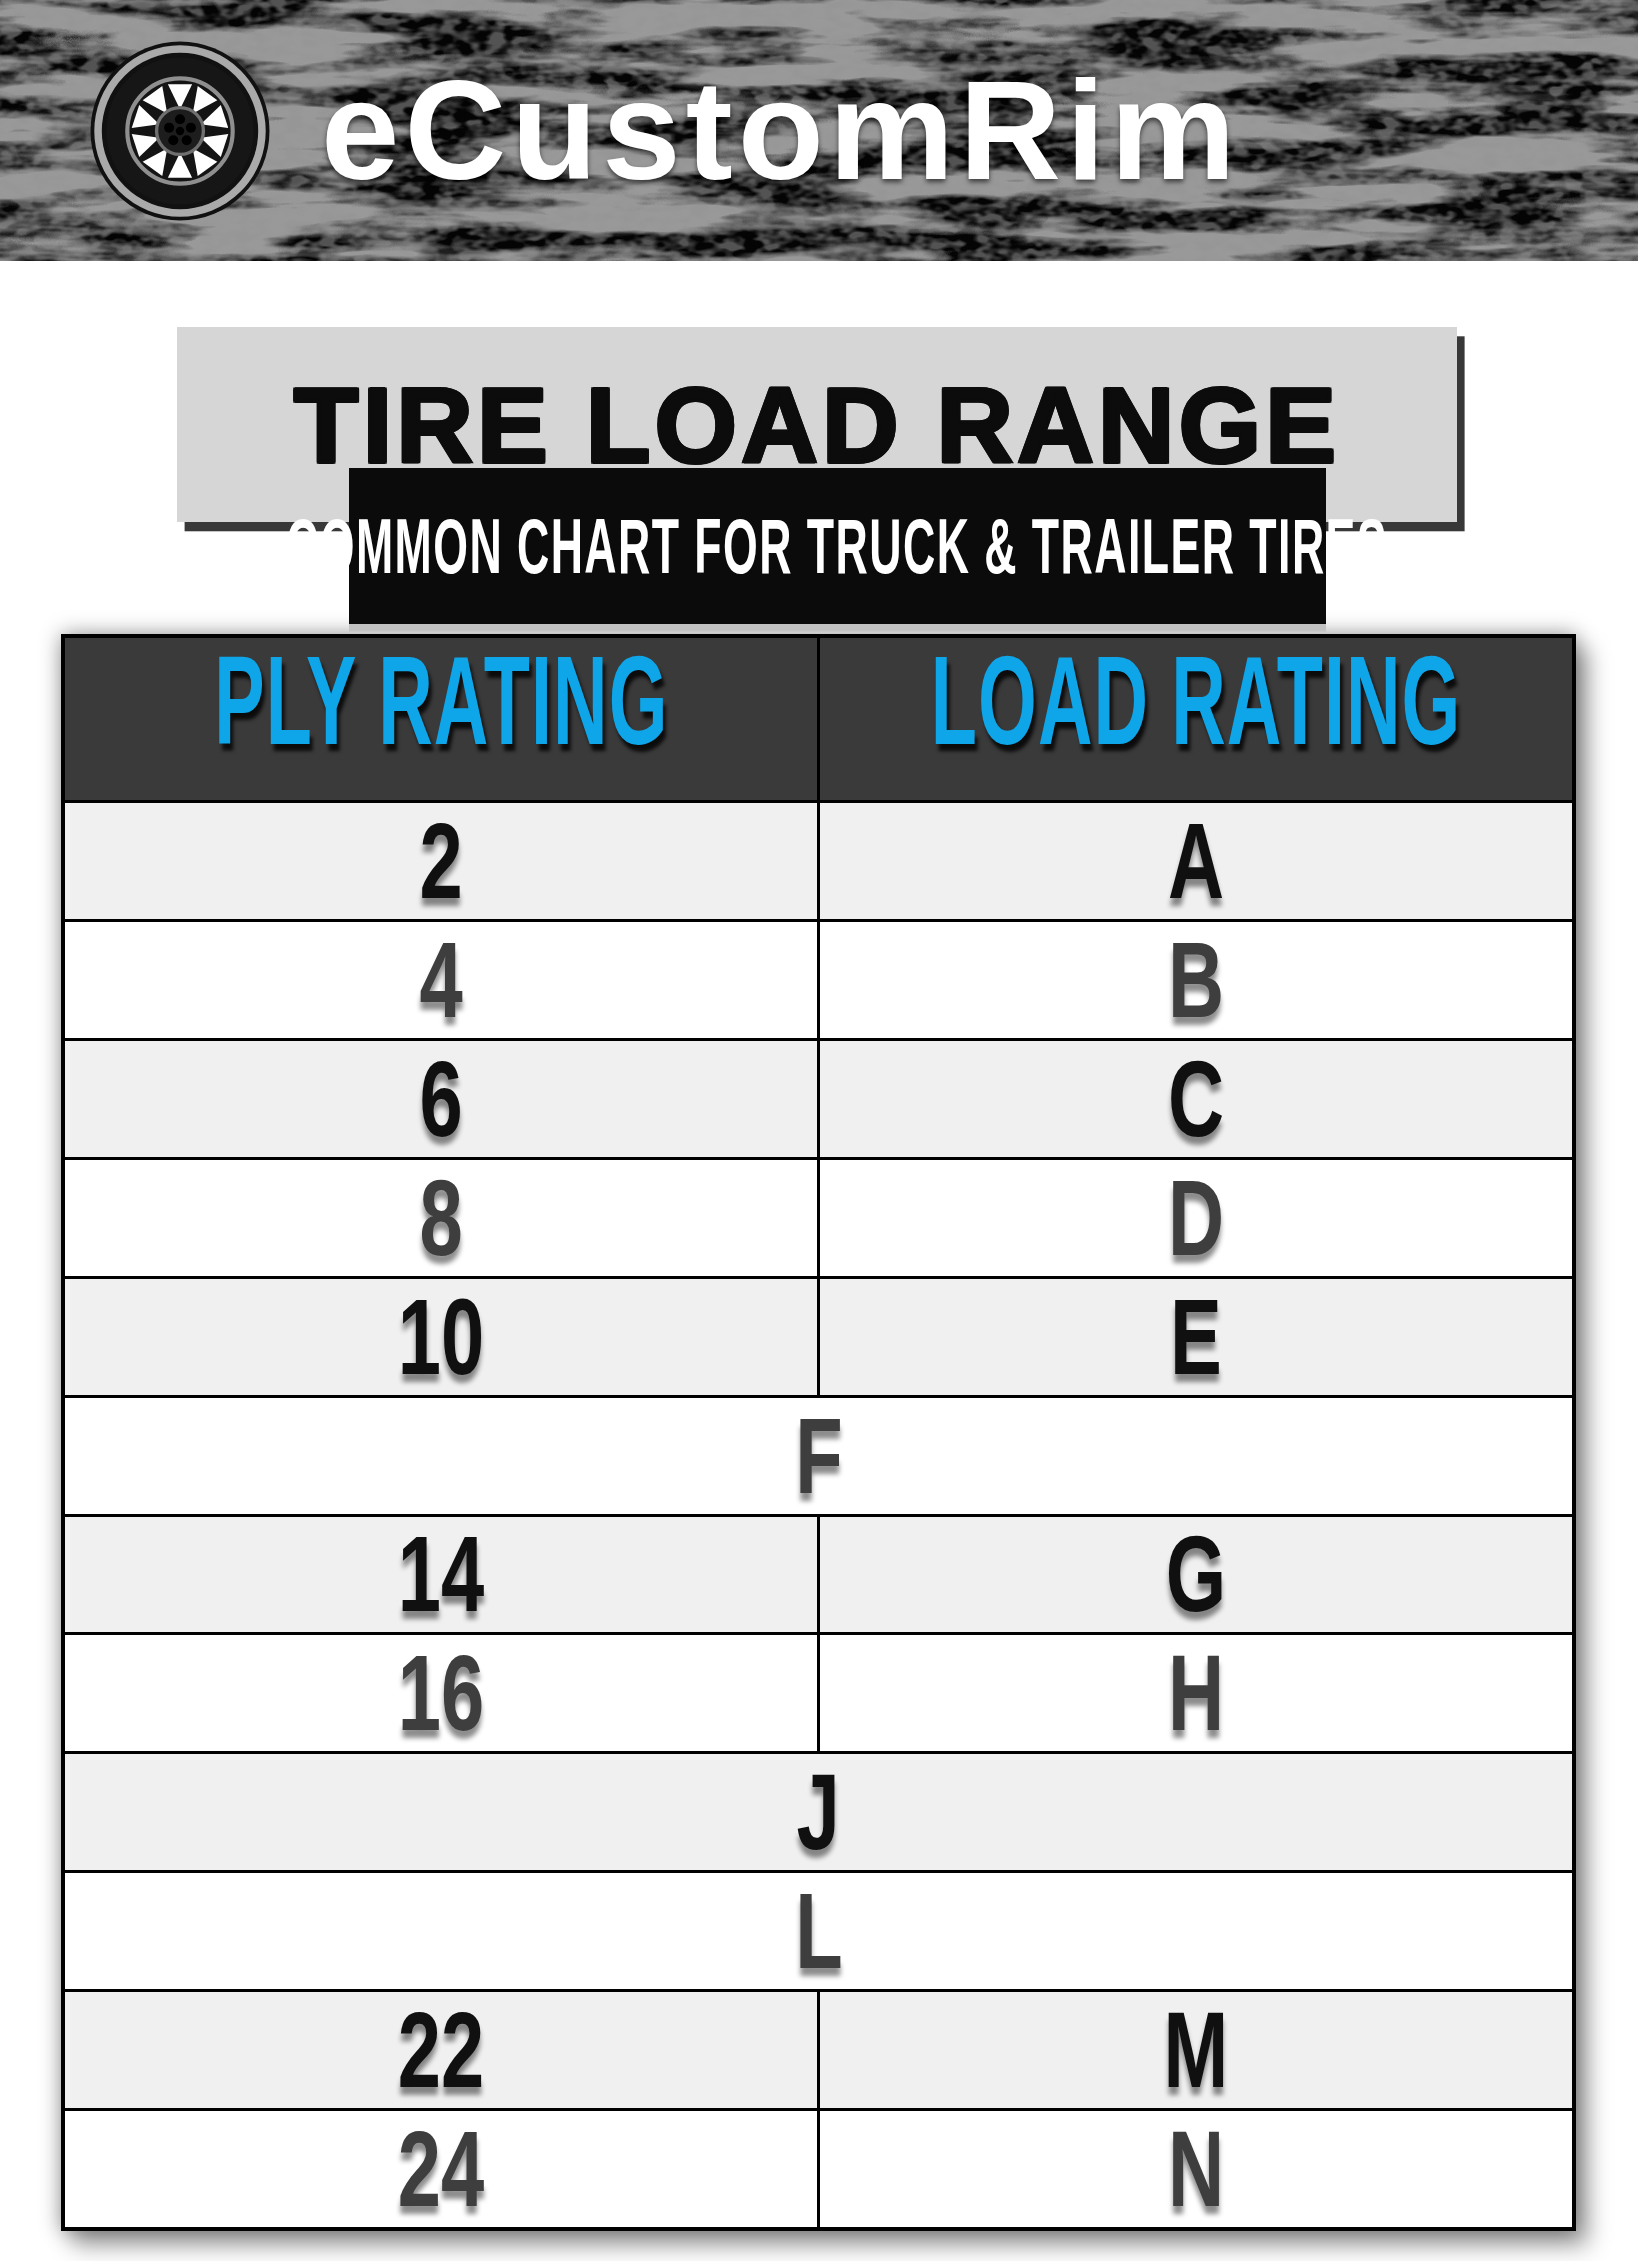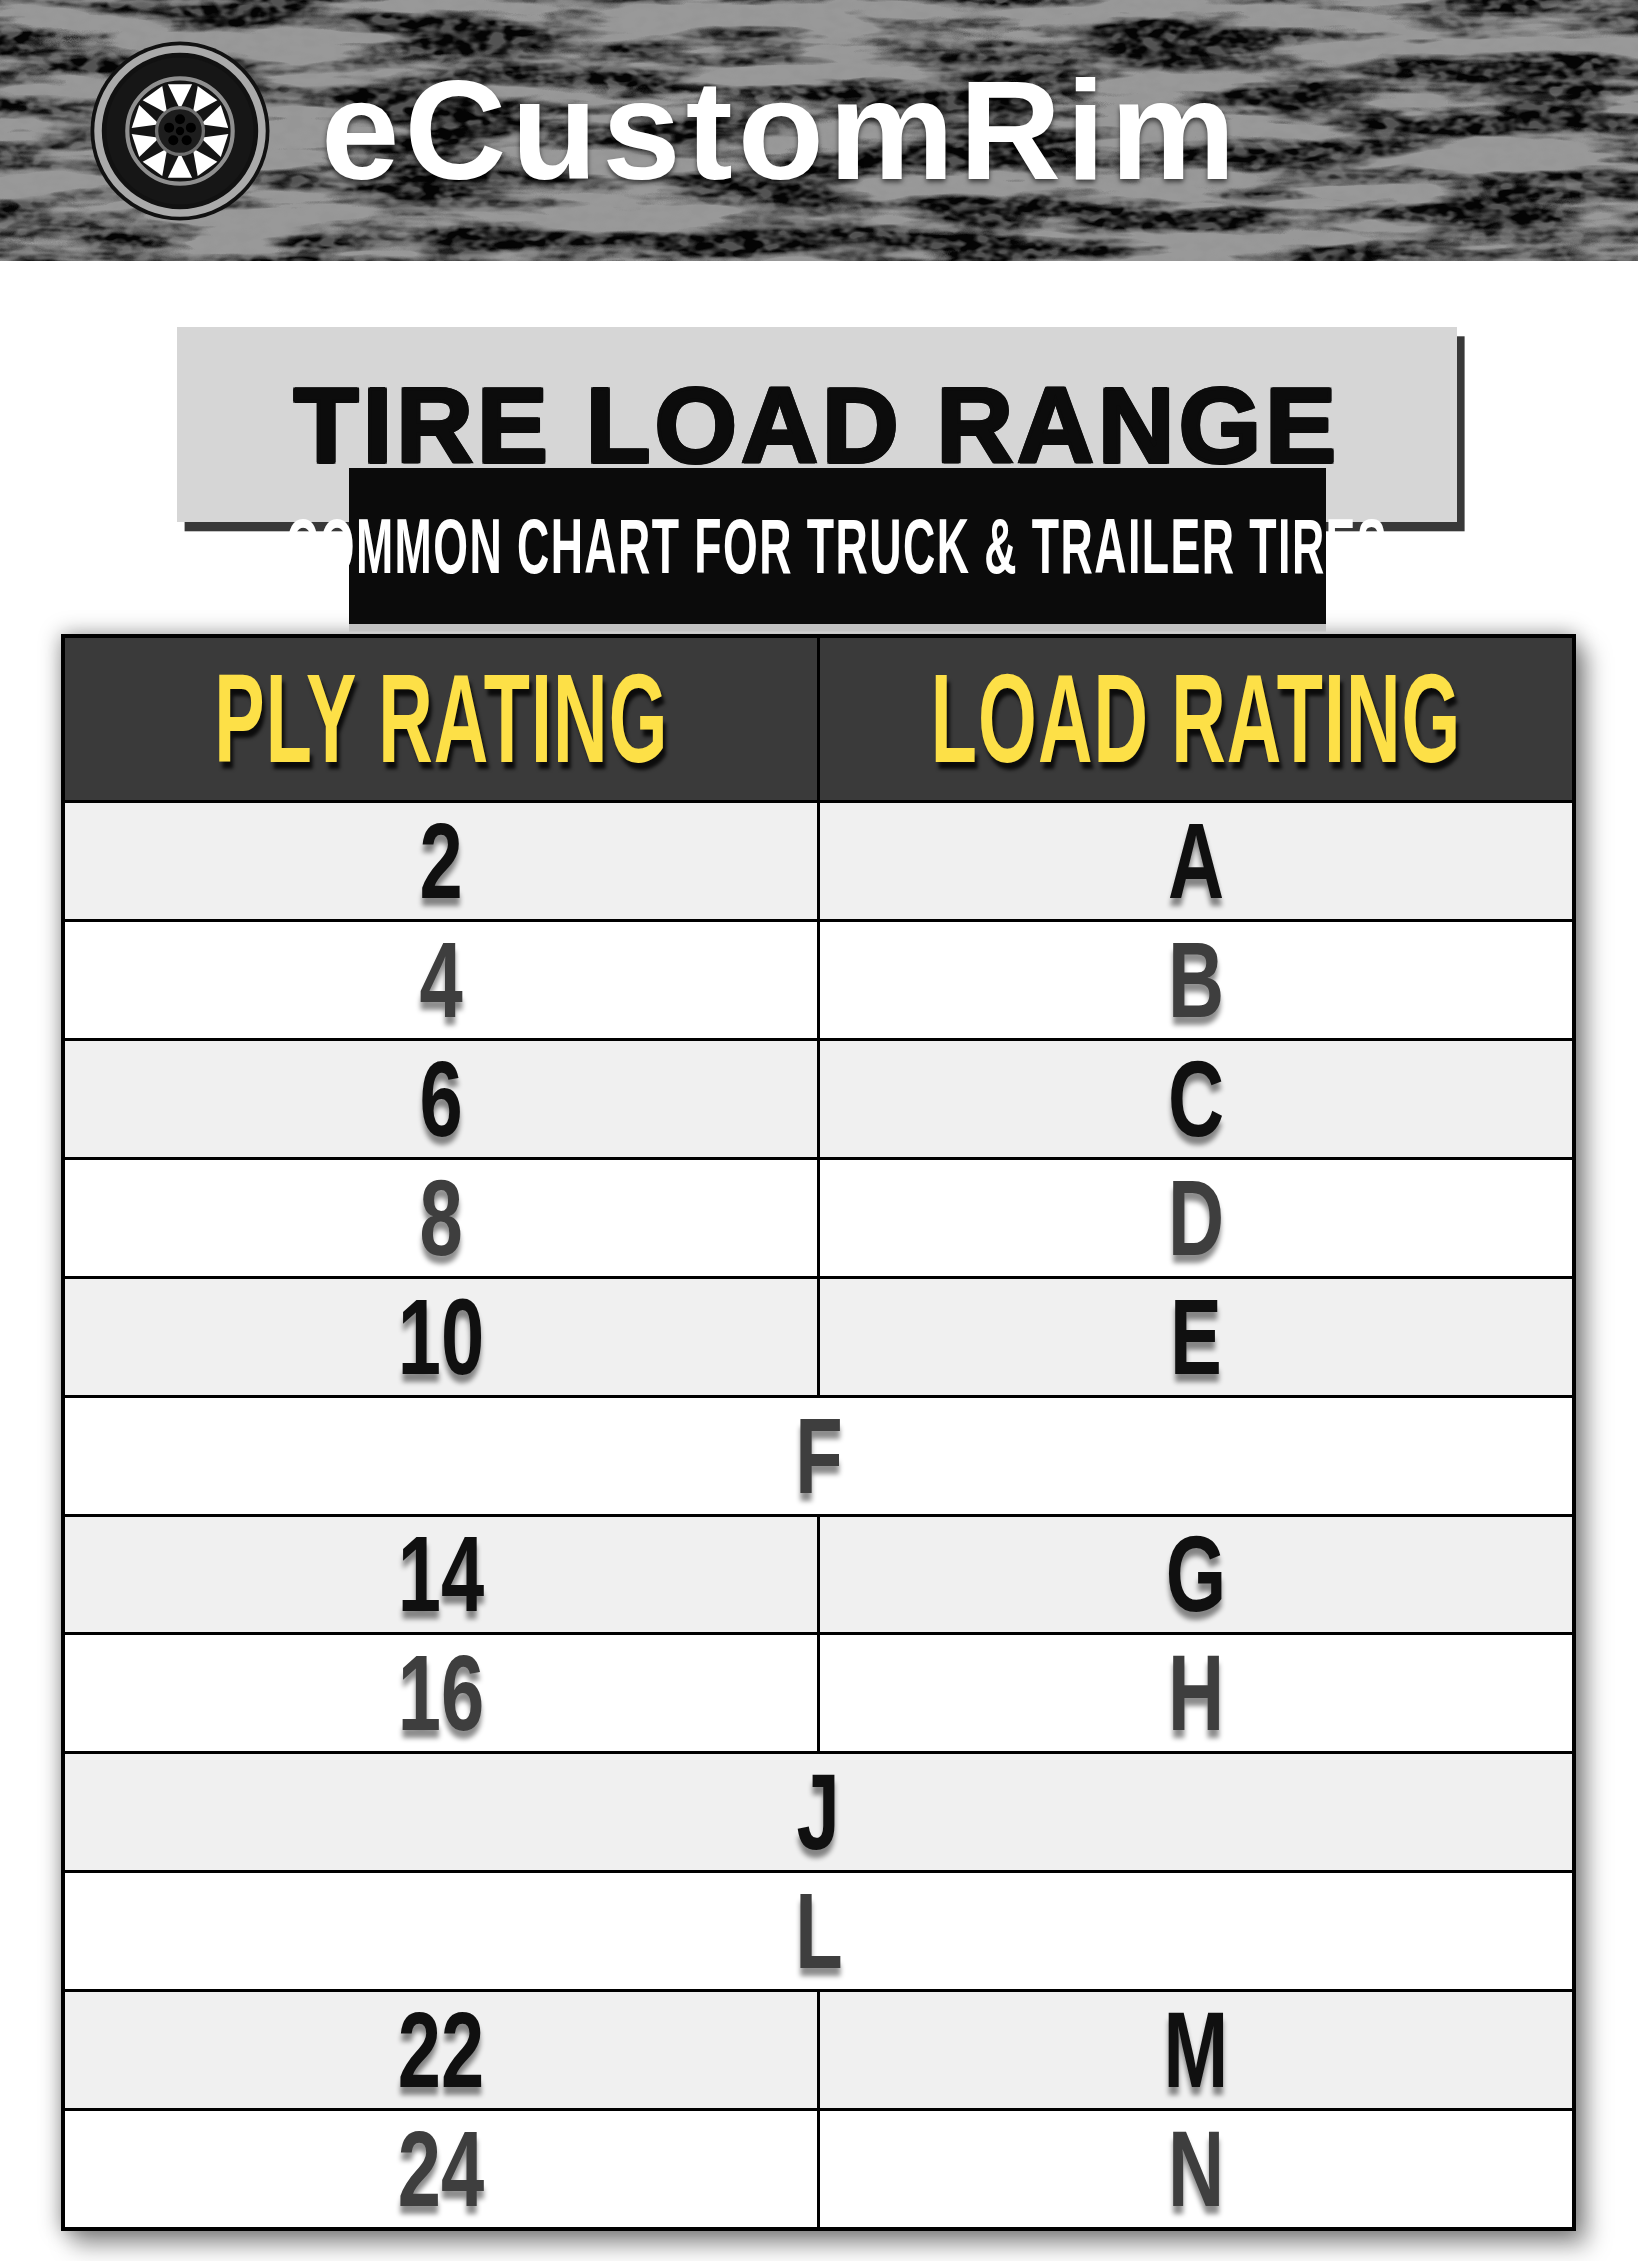--- a/index.html
+++ b/index.html
@@ -24,21 +24,21 @@
   .subtitle-box{position:absolute;left:349px;top:468px;width:977px;height:156px;background:#0b0b0b;
                 box-shadow:0 7.6px 0 #c2c2c2;display:flex;align-items:center;justify-content:center;z-index:3;}
   .cond{display:inline-block;white-space:nowrap;font-weight:700;line-height:1;}
   .subtitle{font-size:77px;color:#ffffff;letter-spacing:2.5px;transform:scaleX(0.58);}
 
   
   .table{position:absolute;left:61px;top:634px;width:1515px;height:1597px;box-sizing:border-box;
          border:4.2px solid #000;background:#fff;display:flex;flex-direction:column;
          box-shadow:0 0 20px rgba(0,0,0,.40), 11.8px 15px 22px rgba(0,0,0,.35);}
   .thead{height:162px;flex:0 0 auto;background:#3a3a3a;display:flex;border-bottom:3.4px solid #000;}
-  .th{flex:1;display:flex;align-items:center;justify-content:center;color:#fde047;overflow:hidden;}
+  .th{flex:1;display:flex;justify-content:center;color:#0ea5e9;overflow:hidden;}
   .th + .th{border-left:3.4px solid #000;}
   .th .hd{font-size:126px;letter-spacing:1.7px;transform:scaleX(0.60);
           text-shadow:5px 6.7px 5px rgba(0,0,0,.8);}
   .tr{flex:1;display:flex;}
   .tr + .tr{border-top:3.4px solid #000;}
   .tr.odd{background:#f0f0f0;}
   .tr.even{background:#ffffff;}
   .td{flex:1;display:flex;align-items:center;justify-content:center;overflow:hidden;}
   .td + .td{border-left:3.4px solid #000;}
   .num{font-size:108px;transform:scaleX(0.72);text-shadow:0 7.6px 6.7px rgba(0,0,0,.45);}

